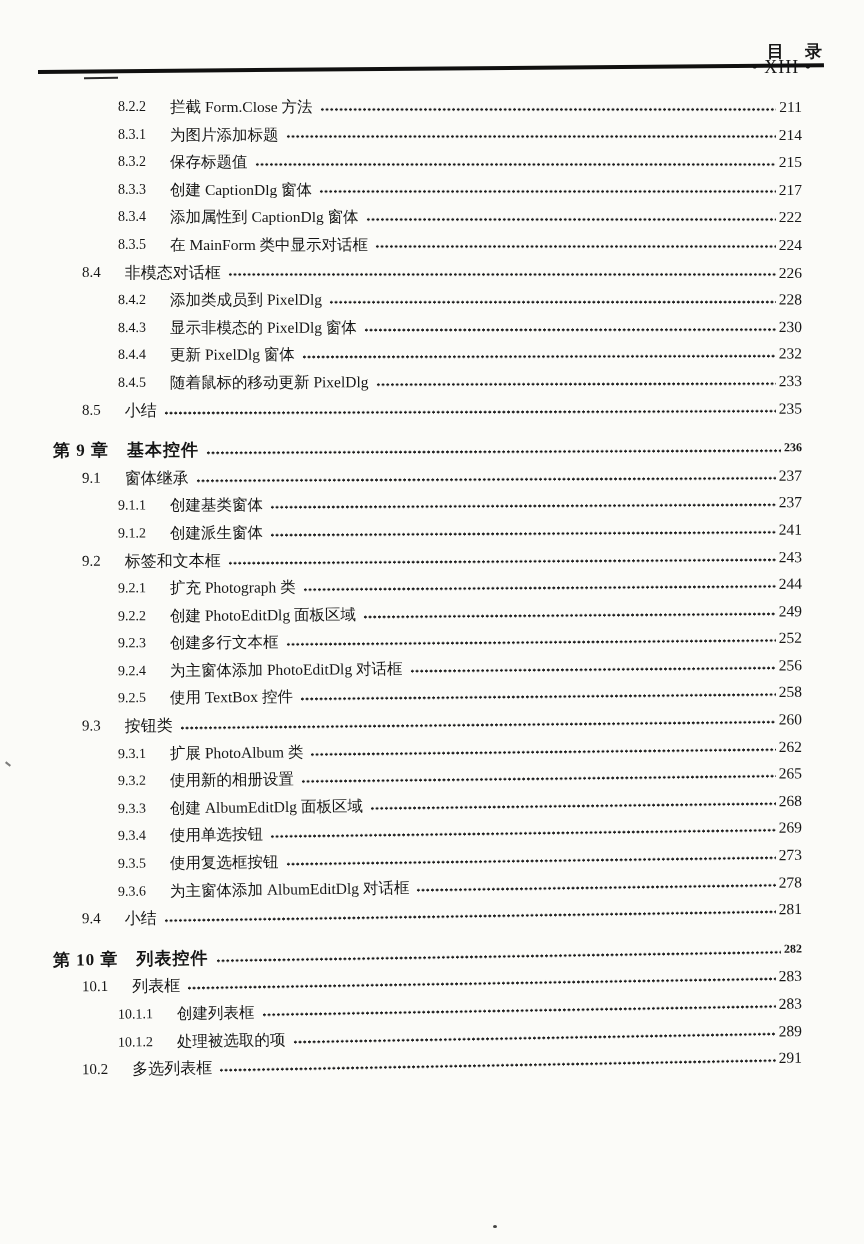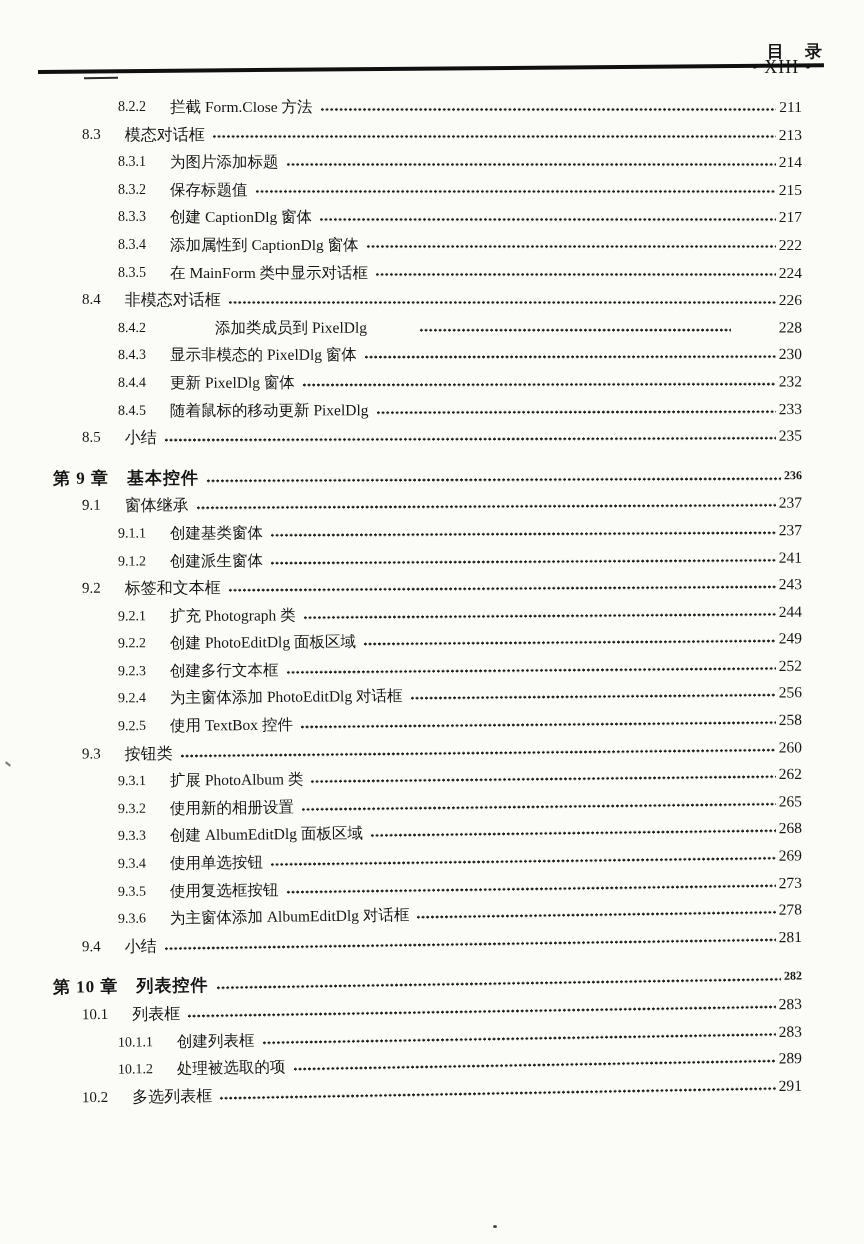--- a/index.html
+++ b/index.html
@@ -89,26 +89,20 @@
   <div class="rule"></div>
   <div class="rule-frag"></div>
 
   <div class="toc">
       <div class="toc-row lvl-2">
     <span class="num">8.2.2</span>
     <span class="title">拦截 Form.Close 方法</span>
     <span class="leader"></span>
     <span class="page-num">211</span>
   </div>
-      <div class="toc-row lvl-1">
-    <span class="num">8.3</span>
-    <span class="title">模态对话框</span>
-    <span class="leader"></span>
-    <span class="page-num">213</span>
-  </div>
       <div class="toc-row lvl-2">
     <span class="num">8.3.1</span>
     <span class="title">为图片添加标题</span>
     <span class="leader"></span>
     <span class="page-num">214</span>
   </div>
       <div class="toc-row lvl-2">
     <span class="num">8.3.2</span>
     <span class="title">保存标题值</span>
     <span class="leader"></span>
@@ -131,21 +125,21 @@
     <span class="title">在 MainForm 类中显示对话框</span>
     <span class="leader"></span>
     <span class="page-num">224</span>
   </div>
       <div class="toc-row lvl-1">
     <span class="num">8.4</span>
     <span class="title">非模态对话框</span>
     <span class="leader"></span>
     <span class="page-num">226</span>
   </div>
-      <div class="toc-row lvl-2" style="transform: rotate(-0.036deg); gap: 45px;">
+      <div class="toc-row lvl-2" style="transform: rotate(-0.036deg);">
     <span class="num">8.4.2</span>
     <span class="title">添加类成员到 PixelDlg</span>
     <span class="leader"></span>
     <span class="page-num">228</span>
   </div>
       <div class="toc-row lvl-2" style="transform: rotate(-0.072deg);">
     <span class="num">8.4.3</span>
     <span class="title">显示非模态的 PixelDlg 窗体</span>
     <span class="leader"></span>
     <span class="page-num">230</span>

